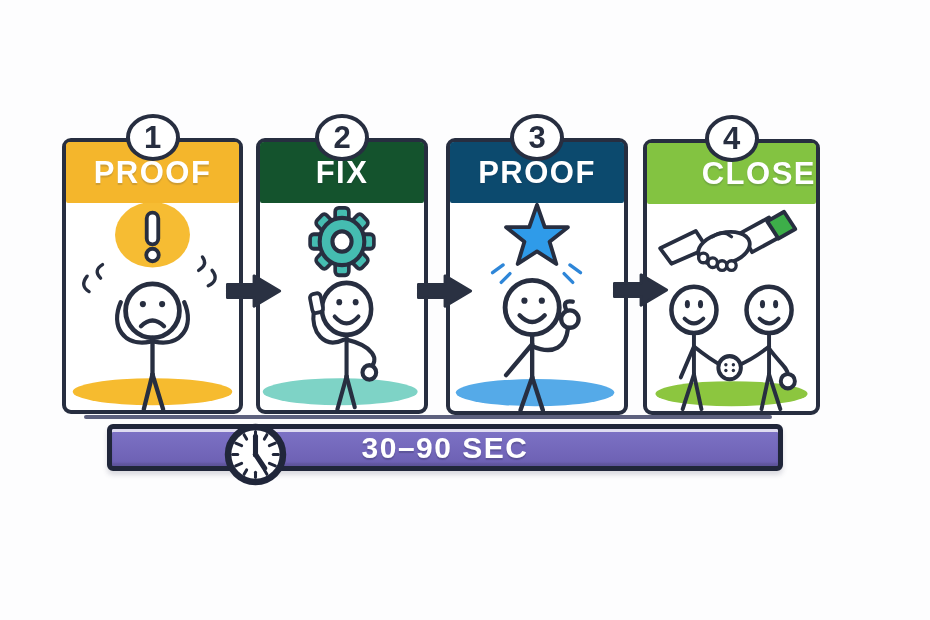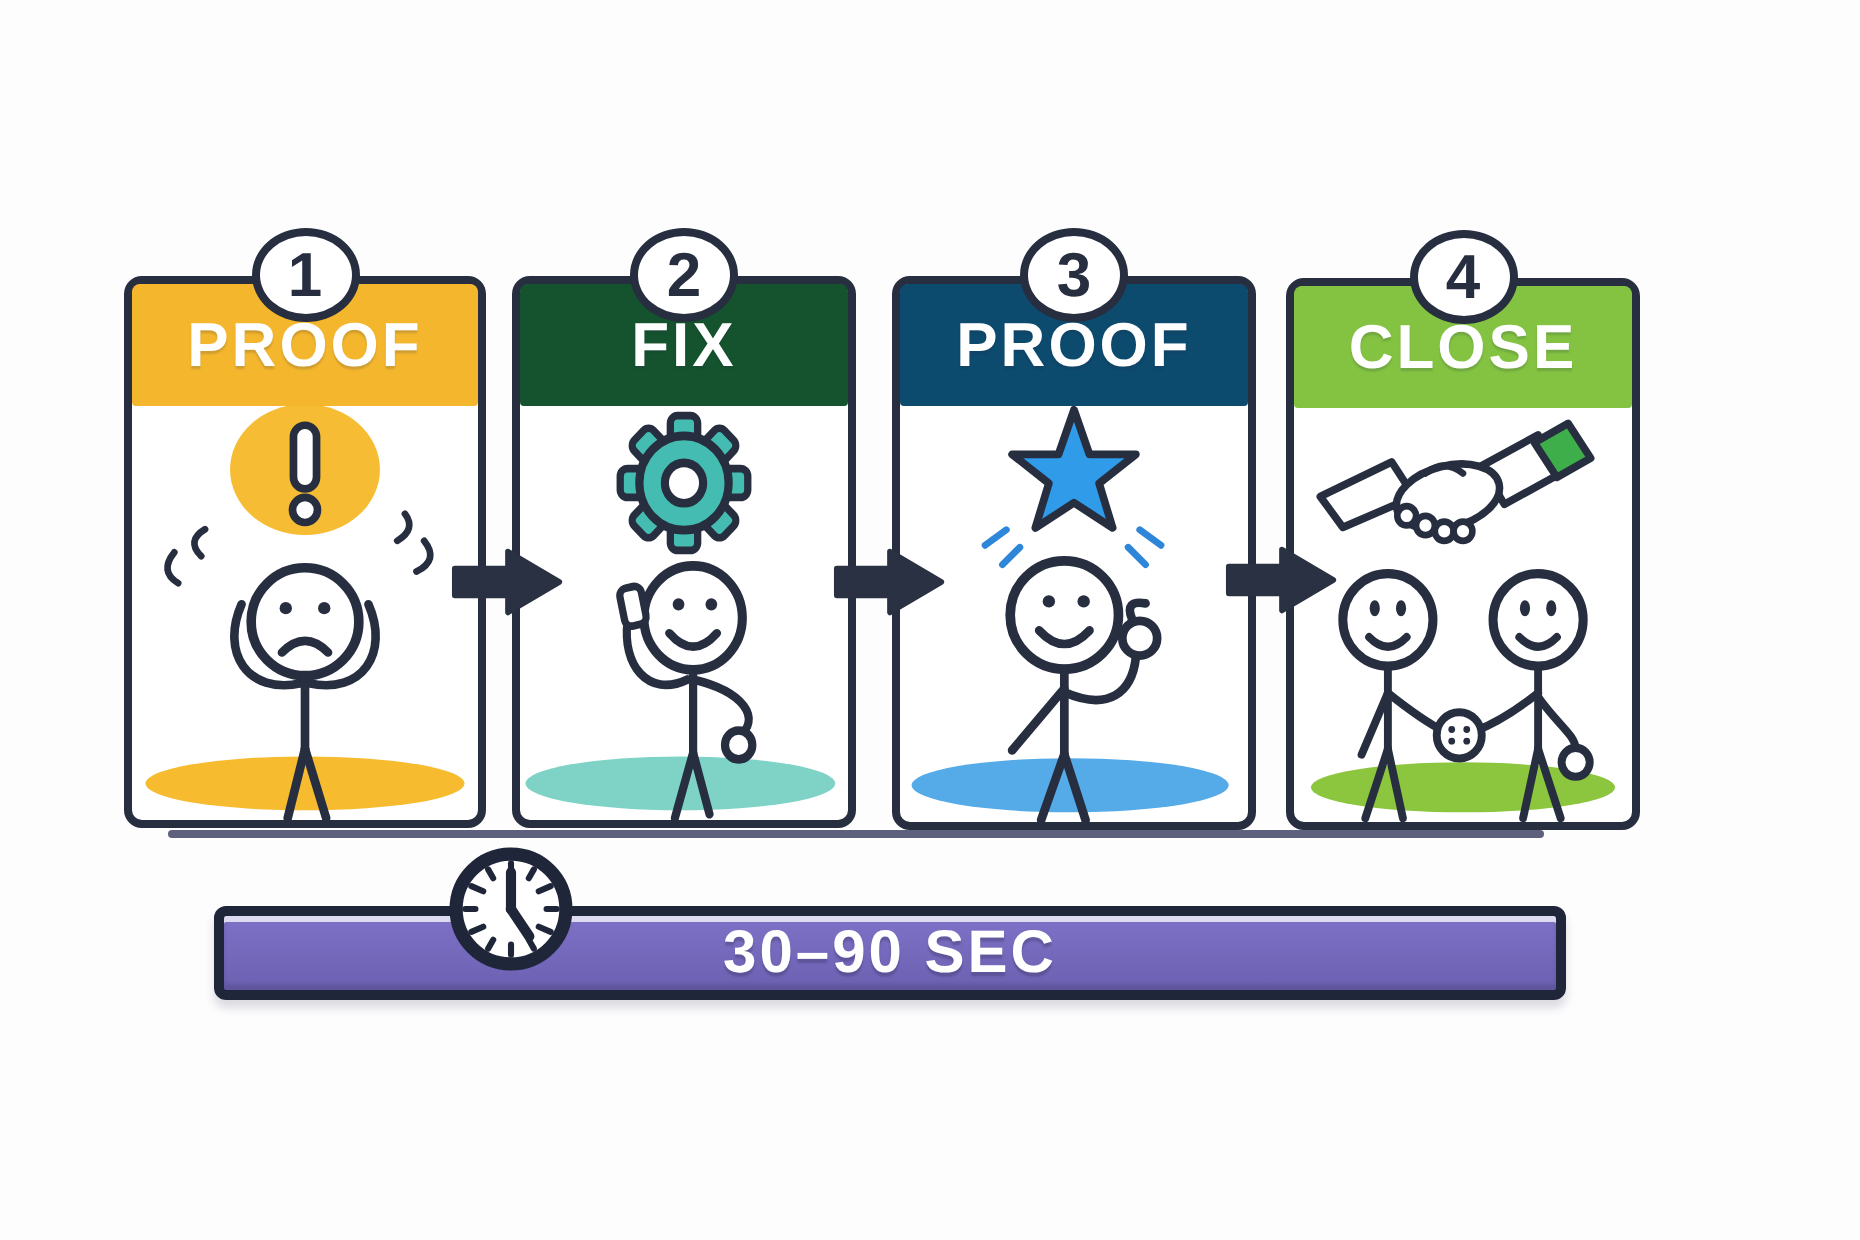--- a/index.html
+++ b/index.html
@@ -28,21 +28,21 @@
     height:61px;
     display:flex; align-items:center; justify-content:center;
     border-radius:4px 4px 2px 2px;
     font-weight:bold; font-size:31px; letter-spacing:1.5px;
     color:#ffffff;
     text-shadow:0 1.5px 1px rgba(40,45,70,.18);
   }
   .card-1 .card-header { background:#f4b62c; }
   .card-2 .card-header { background:#14532d; }
   .card-3 .card-header { background:#0c4a6e; }
-  .card-4 .card-header { background:#83c341; }
+  .card-4 .card-header { background:#83c341;justify-content:flex-end; }
 
   .card-body {
     position:absolute; left:0; right:0; top:61px; bottom:0;
   }
   .card-body svg { width:100%; height:100%; display:block; }
 
   
   .badge {
     position:absolute;
     width:54px; height:47px;
@@ -61,21 +61,21 @@
   .arrow-2 { left:416px; top:272px; }
   .arrow-3 { left:612px; top:271px; }
 
   
   .timer-lid {
     position:absolute; left:84px; top:415px;
     width:688px; height:4px;
     background:#343a5e; border-radius:3px; opacity:.8;
   }
   .timer-bar {
-    position:absolute; left:107px; top:453px;
+    position:absolute; left:107px; top:424px;
     width:676px; height:47px;
     background:linear-gradient(#7d72c6, #6c60b2);
     border:5px solid #20263a;
     border-radius:6px;
     box-shadow:inset 0 3px 0 rgba(255,255,255,.75), inset 0 -3px 2px rgba(0,0,0,.12), 0 4px 5px rgba(60,60,90,.18);
     display:flex; align-items:center; justify-content:center;
   }
   .timer-label {
     font-weight:bold; font-size:30px; color:#ffffff;
     letter-spacing:1.5px;

